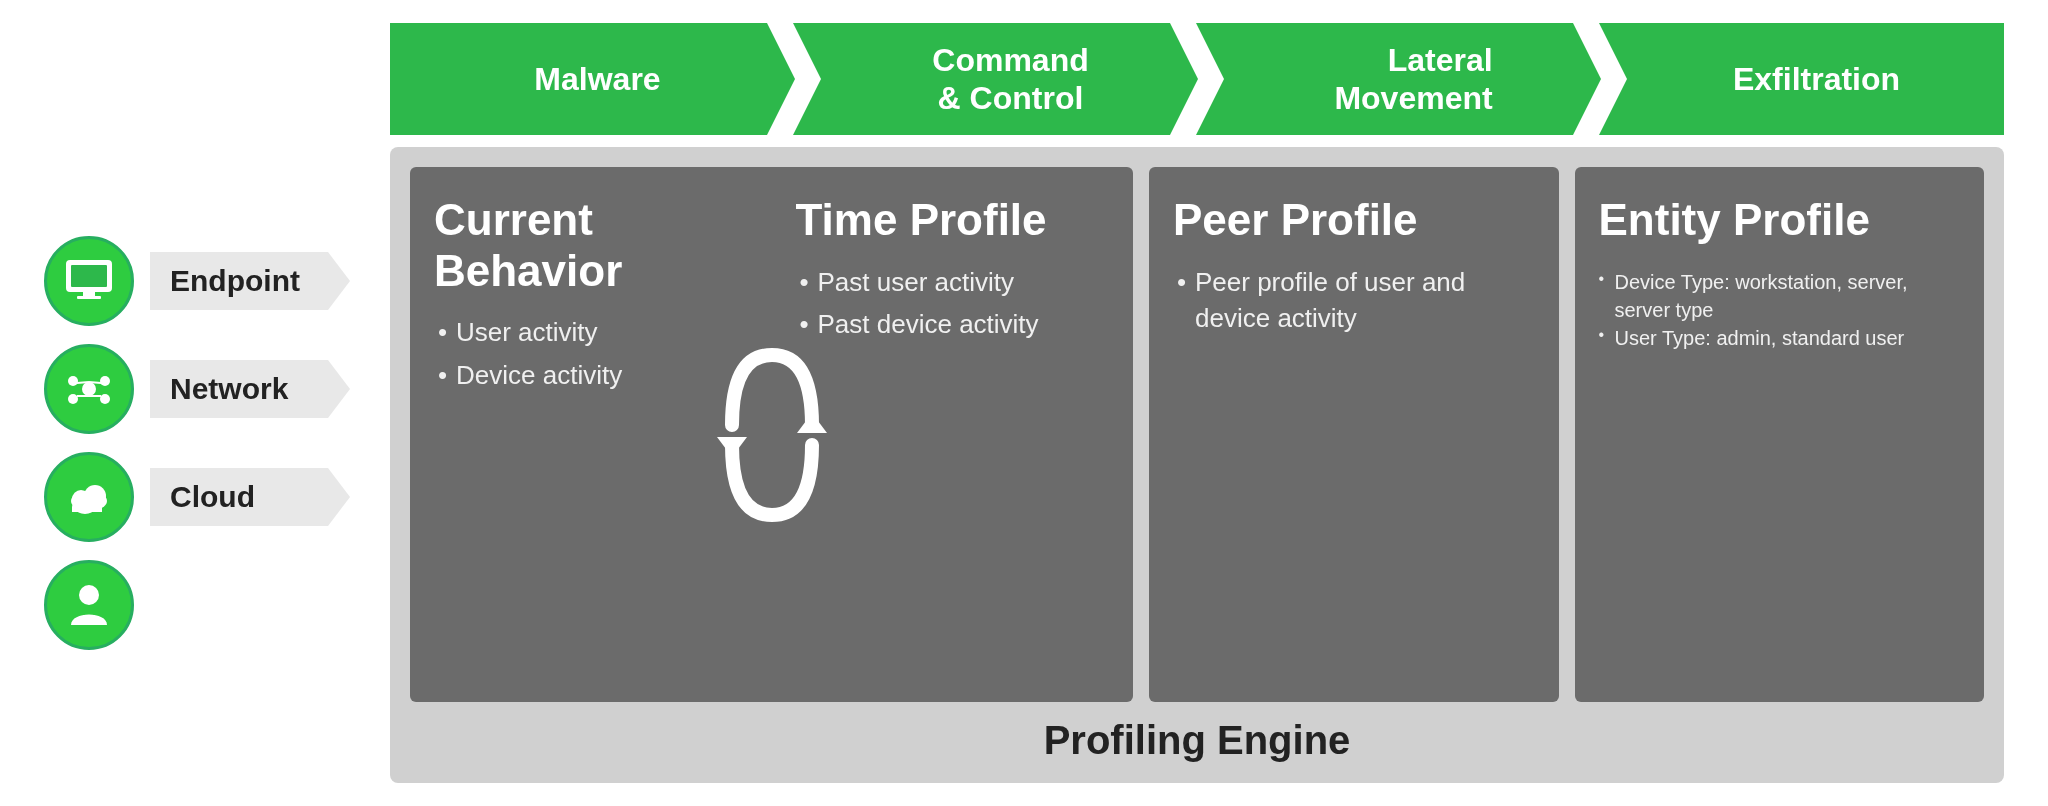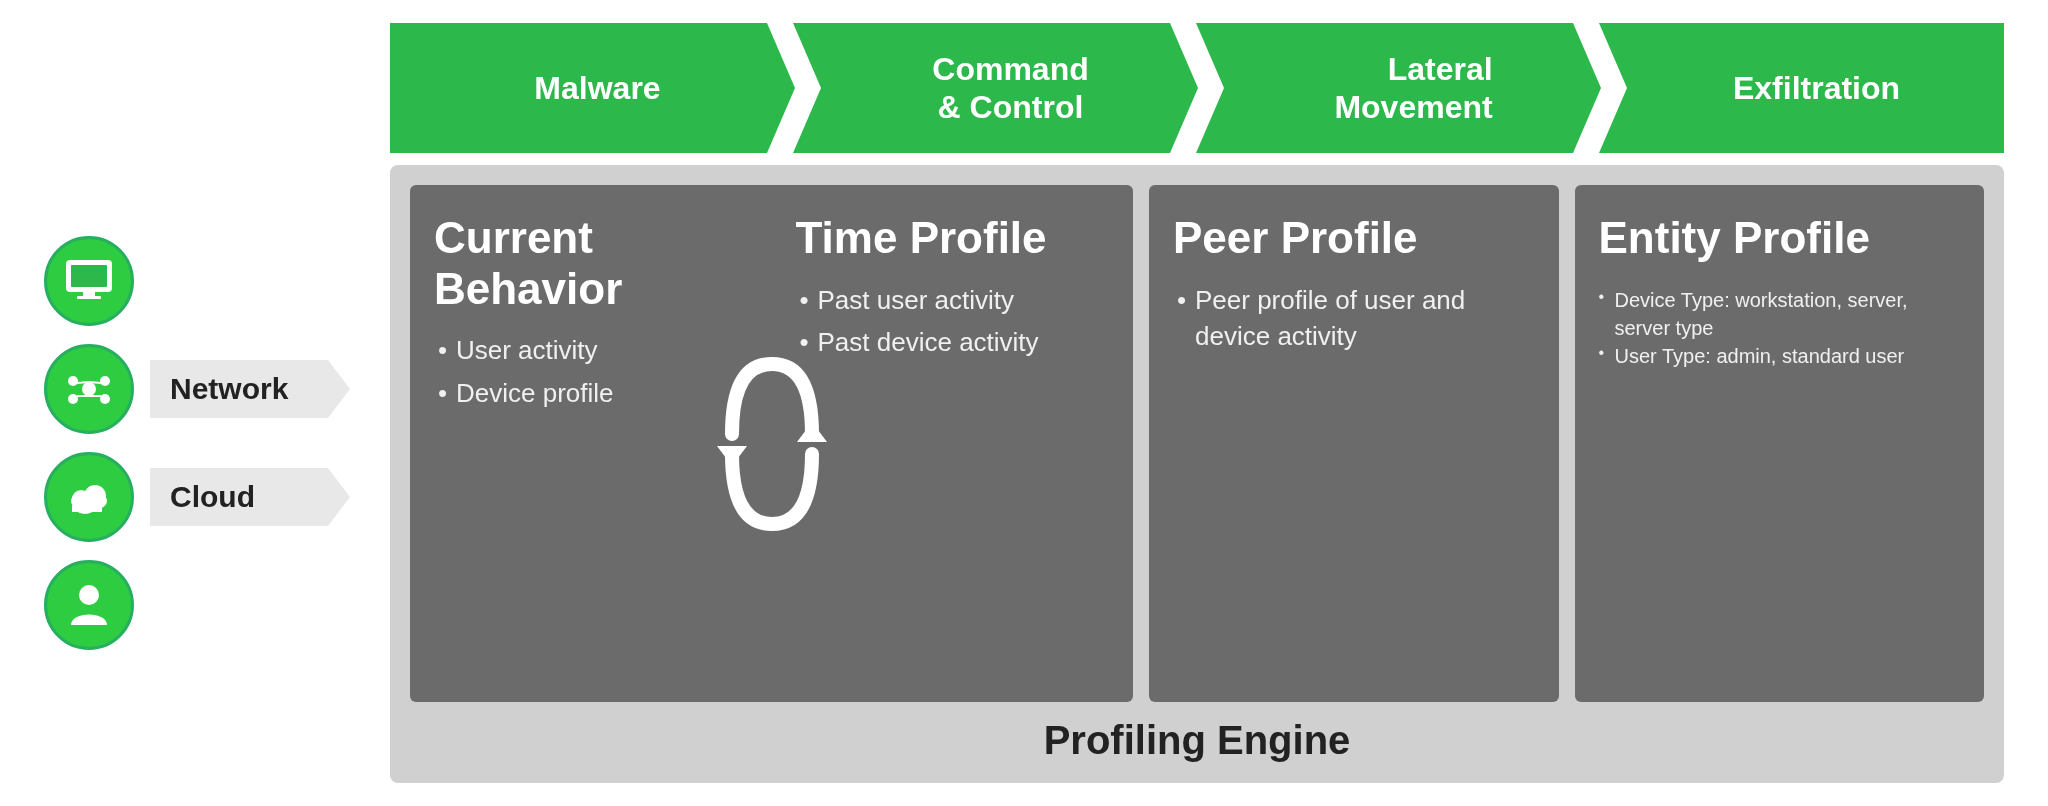--- a/index.html
+++ b/index.html
@@ -71,21 +71,21 @@
       flex: 1;
       display: flex;
       flex-direction: column;
       height: 100%;
     }
 
     
     .top-banner {
       display: flex;
       flex-direction: row;
-      height: 130px;
+      height: 112px;
       margin-left: 10px;
       margin-bottom: 12px;
     }
     .banner-arrows {
       display: flex;
       flex-direction: row;
       flex: 1;
       gap: 0;
     }
     .banner-arrow {
@@ -245,20 +245,21 @@
     <div class="sidebar-item">
       <div class="sidebar-icon">
         <svg viewBox="0 0 52 52" xmlns="http://www.w3.org/2000/svg">
           <rect x="4" y="6" width="44" height="30" rx="3" ry="3" fill="white"></rect>
           <rect x="4" y="6" width="44" height="30" rx="3" ry="3" fill="none" stroke="white" stroke-width="2"></rect>
           <rect x="8" y="10" width="36" height="22" rx="1" fill="#2db84b"></rect>
           <rect x="20" y="36" width="12" height="5" fill="white"></rect>
           <rect x="14" y="41" width="24" height="3" rx="1" fill="white"></rect>
         </svg>
       </div>
+      <div class="sidebar-label">Endpoint</div>
     </div>
 
     <div class="sidebar-item">
       <div class="sidebar-icon">
         <svg viewBox="0 0 52 52" xmlns="http://www.w3.org/2000/svg">
           <circle cx="26" cy="26" r="7" fill="white"></circle>
           <circle cx="10" cy="18" r="5" fill="white"></circle>
           <circle cx="42" cy="18" r="5" fill="white"></circle>
           <circle cx="10" cy="36" r="5" fill="white"></circle>
           <circle cx="42" cy="36" r="5" fill="white"></circle>
@@ -327,21 +328,21 @@
 
     <div class="content-area">
       <div class="content-boxes">
 
         <div class="combined-box">
 
           <div class="current-behavior-box">
             <div class="profile-box-title">Current Behavior</div>
             <ul class="profile-box-list">
               <li>User activity</li>
-              <li>Device profile</li>
+              <li>Device activity</li>
             </ul>
           </div>
 
           <div class="circular-arrow-container">
             <svg width="140" height="200" viewBox="0 0 140 200" xmlns="http://www.w3.org/2000/svg">
 
               <path d="M 30 90 Q 30 20 70 20 Q 110 20 110 90" fill="none" stroke="white" stroke-width="14" stroke-linecap="round"></path>
               <polygon points="110,78 125,98 95,98" fill="white"></polygon>
 
               <path d="M 110 110 Q 110 180 70 180 Q 30 180 30 110" fill="none" stroke="white" stroke-width="14" stroke-linecap="round"></path>

